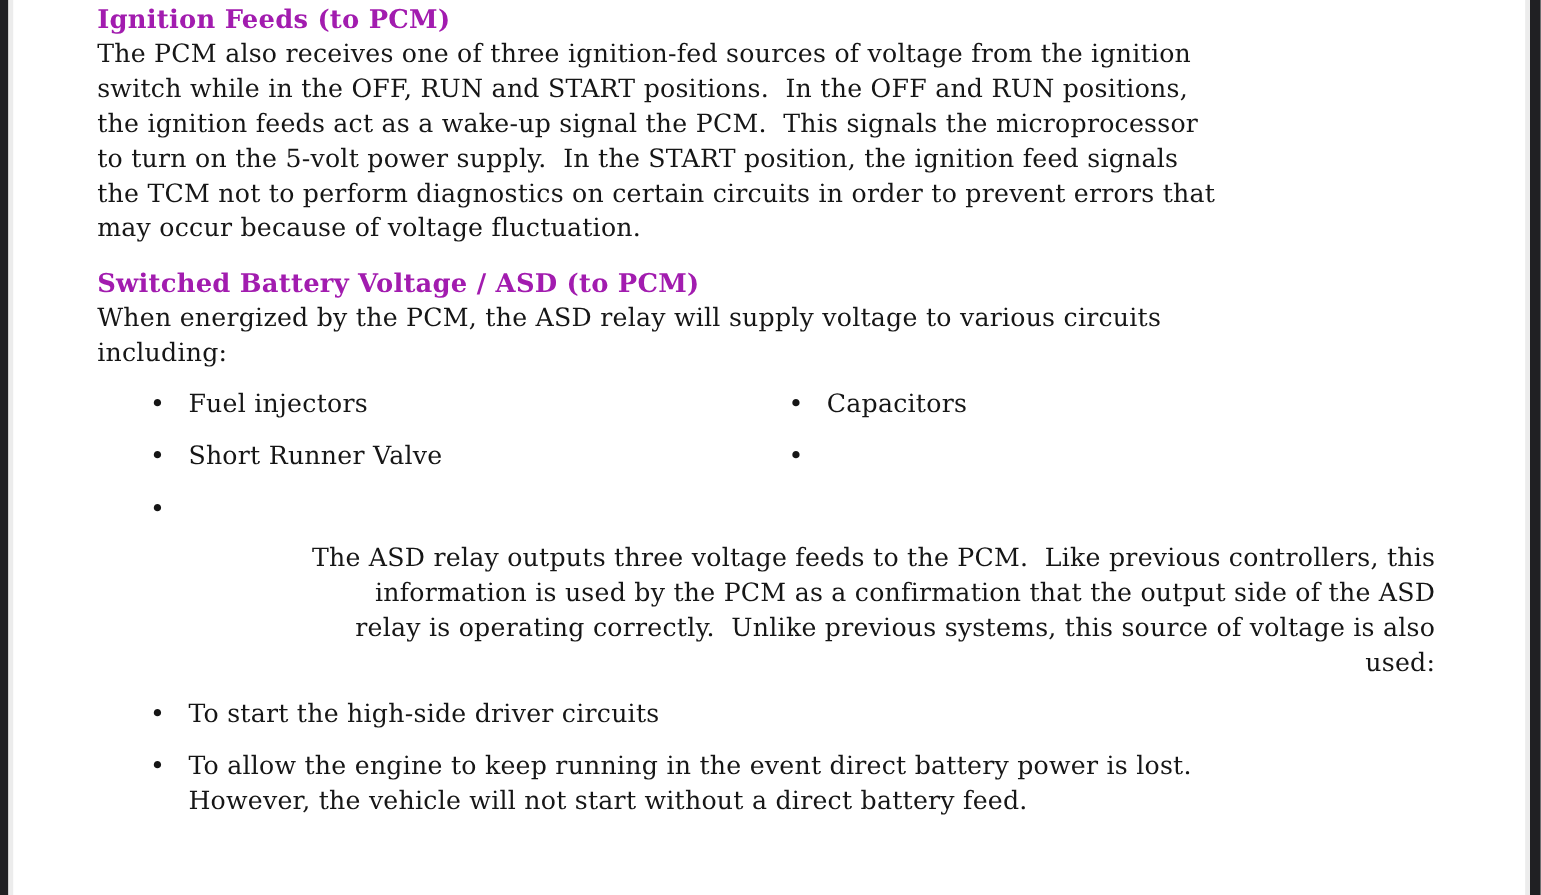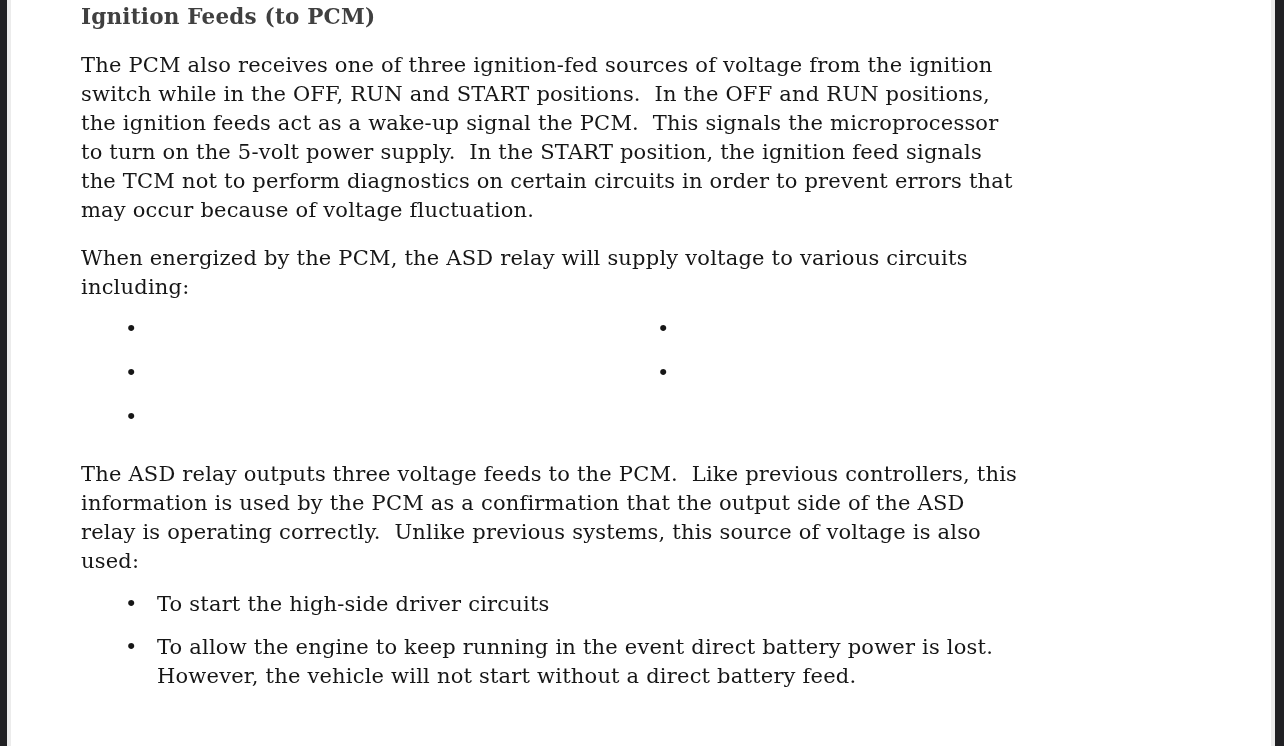--- a/index.html
+++ b/index.html
@@ -35,37 +35,37 @@
 
   .doc {
     position: absolute;
     left: 81px;
     top: 2px;
     width: 1115px;
   }
   .heading {
     font-size: 21.5px;
     font-weight: bold;
-    color: #404040;
+    color: #a21caf;
     line-height: 29px;
     margin: 0;
     letter-spacing: 0.2px;
     white-space: pre-wrap;
   }
   .heading.h2 { margin-top: 17px; }
   .para {
     font-size: 21px;
     line-height: 29px;
     margin: 0;
     letter-spacing: 0.2px;
     white-space: pre-wrap;
   }
-  .para.p1 { margin-top: 20px; }
-  .para.p2 { margin-top: 19px; }
-  .para.p3 { margin-top: 28px; }
+  .para.p1 { }
+  .para.p2 { }
+  .para.p3 { margin-top: 12px; text-align: right; }
 
   .bullet-columns {
     display: flex;
     margin-top: 13px;
   }
   .bullet-col.left { flex: 0 0 532px; }
   .bullet-col.right { flex: 1 1 auto; }
 
   .bullet-item {
     display: flex;
@@ -102,39 +102,43 @@
 
   <h1 class="heading">Ignition Feeds (to PCM)</h1>
 
   <p class="para p1">The PCM also receives one of three ignition-fed sources of voltage from the ignition
 switch while in the OFF, RUN and START positions.  In the OFF and RUN positions,
 the ignition feeds act as a wake-up signal the PCM.  This signals the microprocessor
 to turn on the 5-volt power supply.  In the START position, the ignition feed signals
 the TCM not to perform diagnostics on certain circuits in order to prevent errors that
 may occur because of voltage fluctuation.</p>
 
+  <h2 class="heading h2">Switched Battery Voltage / ASD (to PCM)</h2>
 
   <p class="para p2">When energized by the PCM, the ASD relay will supply voltage to various circuits
 including:</p>
 
   <div class="bullet-columns">
     <div class="bullet-col left">
       <div class="bullet-item">
         <span class="bullet-glyph">•</span>
+        <span class="bullet-text">Fuel injectors</span>
       </div>
       <div class="bullet-item">
         <span class="bullet-glyph">•</span>
+        <span class="bullet-text">Short Runner Valve</span>
       </div>
       <div class="bullet-item">
         <span class="bullet-glyph">•</span>
       </div>
     </div>
     <div class="bullet-col right">
       <div class="bullet-item">
         <span class="bullet-glyph">•</span>
+        <span class="bullet-text">Capacitors</span>
       </div>
       <div class="bullet-item">
         <span class="bullet-glyph">•</span>
       </div>
     </div>
   </div>
 
   <p class="para p3">The ASD relay outputs three voltage feeds to the PCM.  Like previous controllers, this
 information is used by the PCM as a confirmation that the output side of the ASD
 relay is operating correctly.  Unlike previous systems, this source of voltage is also

